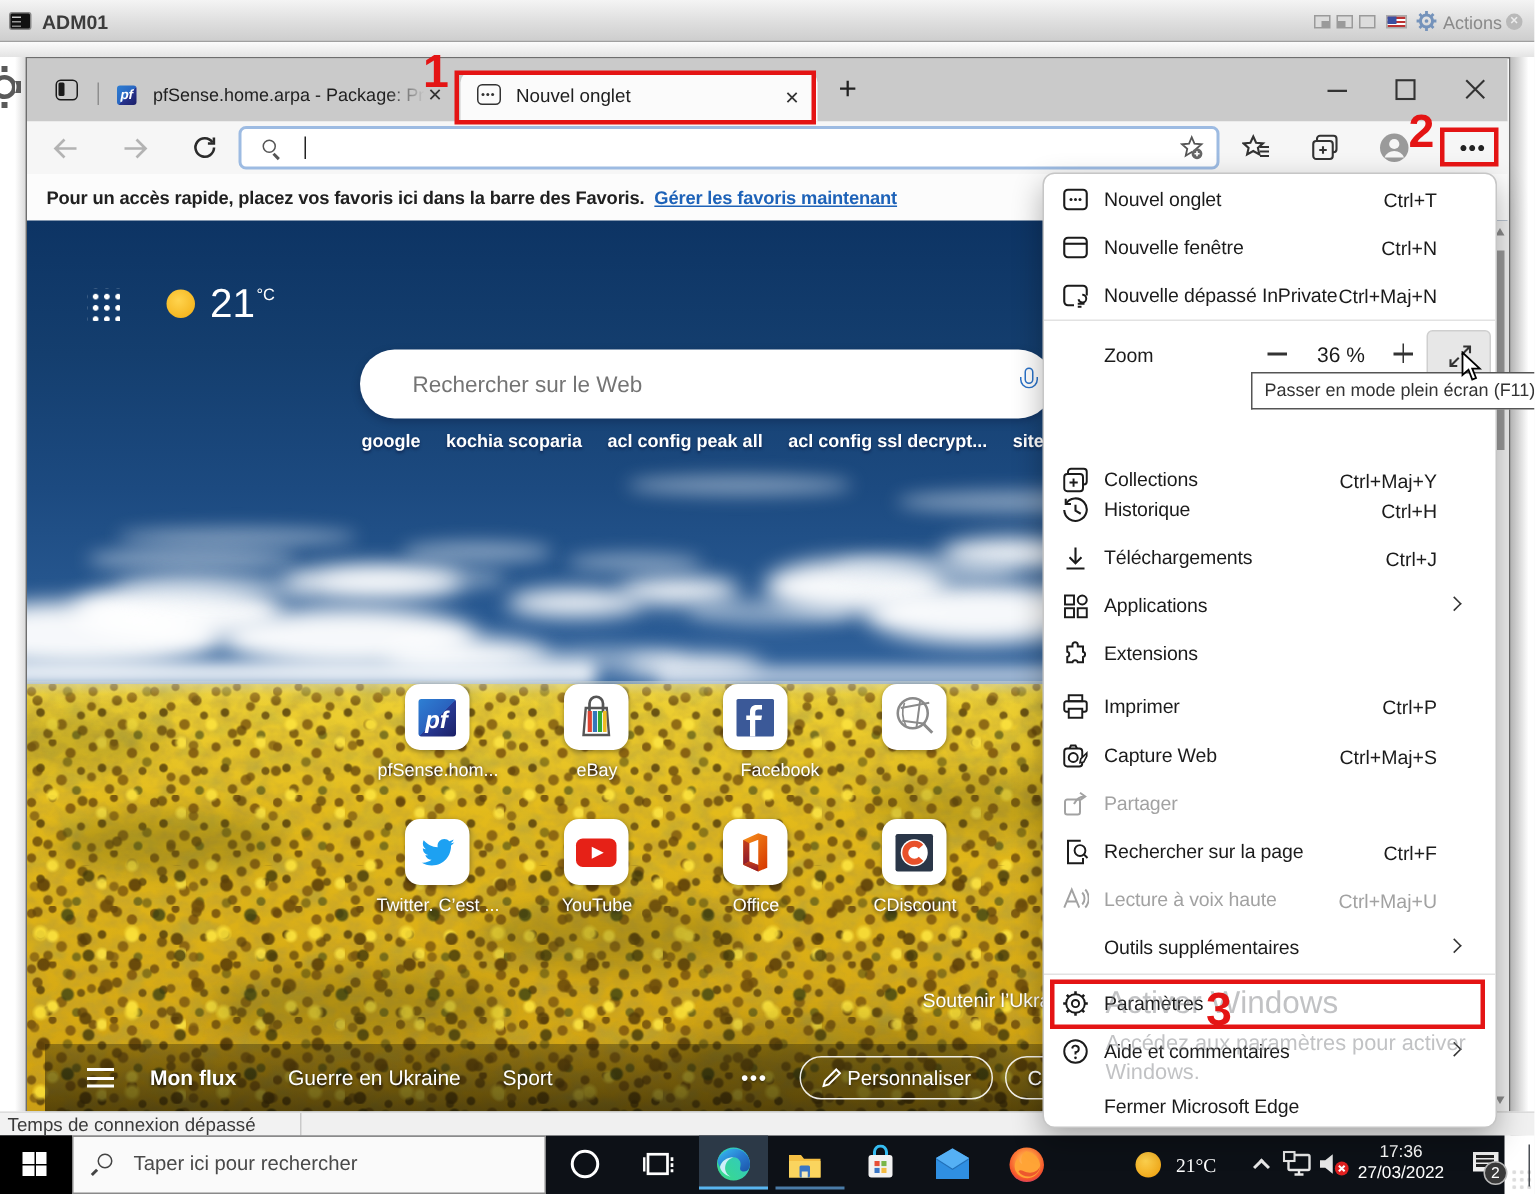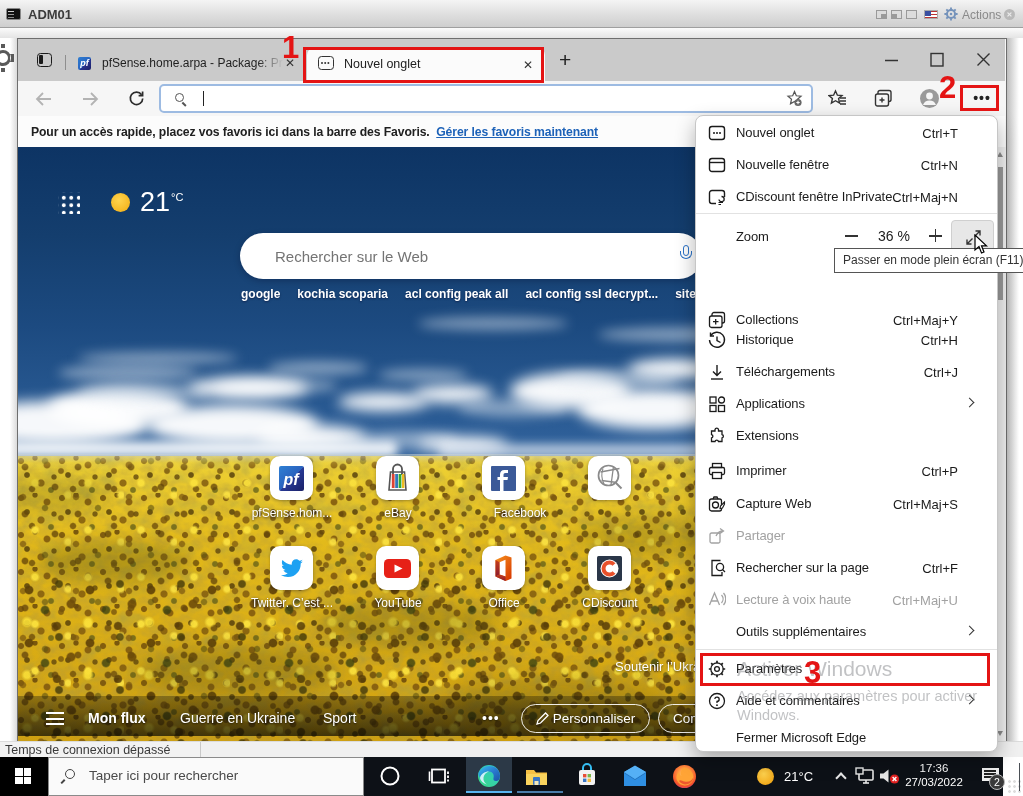--- a/index.html
+++ b/index.html
@@ -115,21 +115,21 @@
   #mic .arc { position:absolute; left:0; top:6px; width:12px; height:8px; border:1.5px solid #2a72c8; border-top:none; border-radius:0 0 7px 7px; }
 
   
   #qlinks { left:223px; top:140px; height:16px; color:#fff; font-size:12px; font-weight:bold; white-space:nowrap; display:flex; gap:17px; text-shadow:0 1px 2px rgba(0,0,40,0.5); }
 
   
   .tile { position:absolute; width:43px; height:44px; background:#fff; border-radius:10px; box-shadow:0 1px 3px rgba(0,0,20,0.3); }
   .tlabel { position:absolute; width:130px; text-align:center; color:#fff; font-size:12px; text-shadow:0 1px 3px rgba(0,0,30,0.85); white-space:nowrap; }
 
   
-  #bottomnav { left:0; top:549px; width:987px; height:40px; background:linear-gradient(rgba(28,24,6,0.34), rgba(12,11,3,0.72)); color:#fff; }
+  #bottomnav { left:12px; top:549px; width:987px; height:61px; background:linear-gradient(rgba(28,24,6,0.34), rgba(12,11,3,0.72)); color:#fff; }
   #burger { position:absolute; left:28px; top:16px; width:18px; height:13px; border-top:2px solid #fff; border-bottom:2px solid #fff; }
   #burger i { position:absolute; left:0; top:3.5px; width:18px; height:2px; background:#fff; }
   .navitem { position:absolute; top:14px; font-size:14px; color:#fff; text-shadow:0 1px 2px rgba(0,0,0,0.6); }
   .pillbtn { position:absolute; top:8px; height:29px; border:1px solid rgba(255,255,255,0.9); border-radius:15px; color:#fff; font-size:13.5px; line-height:27px; padding:0 14px; text-shadow:0 1px 2px rgba(0,0,0,0.5); }
   #soutenir { position:absolute; left:597px; top:512px; color:#fff; font-size:13px; text-shadow:0 1px 2px rgba(0,0,0,0.6); }
 
   
   #scroll { left:977px; top:108px; width:11px; height:594px; background:#efefef; }
   #scrollthumb { position:absolute; left:2px; top:20px; width:6px; height:133px; background:#999; }
   #scrollup { position:absolute; left:2px; top:5px; width:0; height:0; border-left:3.5px solid transparent; border-right:3.5px solid transparent; border-bottom:5px solid #8a8a8a; }
@@ -143,21 +143,21 @@
   #taskbar { left:0; top:757px; width:1003px; height:39px; background:#0d1117; }
   .tico { position:absolute; }
   #startbtn { position:absolute; left:0; top:0; width:48px; height:39px; background:#000; }
   .winlogo { position:absolute; left:15px; top:11px; width:16px; height:16px; }
   .winlogo i { position:absolute; background:#fff; width:7.5px; height:7.5px; }
   #tsearch { position:absolute; left:48px; top:0; width:316px; height:39px; background:#fafafa; border:1px solid #8a8a8a; }
   #tsearch .mag { position:absolute; left:16px; top:11px; width:10px; height:10px; border:1.7px solid #444; border-radius:50%; }
   #tsearch .mag i { position:absolute; left:-4px; top:9px; width:1.8px; height:5px; background:#444; transform:rotate(45deg); }
   #tsearch span { position:absolute; left:40px; top:10px; font-size:13.5px; color:#4a4a4a; }
   #traysun { position:absolute; left:757px; top:11px; width:17px; height:17px; border-radius:50%; background:radial-gradient(circle at 40% 35%,#ffd34f,#f0a81a 75%); }
-  #traytemp { position:absolute; left:784px; top:12px; font-size:13px; color:#fff; }
+  #traytemp { position:absolute; left:784px; top:12px; font-size:13px; color:#fff;font-family:Liberation Serif, serif; }
   #traychev { position:absolute; left:837px; top:17px; width:8px; height:8px; border-left:2px solid #e8e8e8; border-top:2px solid #e8e8e8; transform:rotate(45deg); }
   #clock { position:absolute; left:902px; top:4px; width:64px; text-align:center; color:#fff; font-size:11.5px; line-height:14px; }
   #notifico { position:absolute; left:982px; top:11px; width:17px; height:13px; background:#f0f0f0; }
   #notifico i { position:absolute; left:2px; top:2px; width:12px; height:1.6px; background:#222; box-shadow:0 3px 0 #222, 0 6px 0 #222; }
   #notifbadge { position:absolute; left:989px; top:17px; width:16px; height:16px; border-radius:50%; background:#3a3a3a; border:1px solid #bbb; color:#fff; font-size:10.5px; text-align:center; line-height:14px; }
   #grip { position:absolute; left:1007px; top:22px; width:14px; height:14px;
      background:radial-gradient(circle, #ddd 0 1.1px, transparent 1.6px); background-size:5px 5px; }
 
   
   #menu { left:695px; top:115px; width:303px; height:637px; background:#fff; border:1px solid #c6c6c6; border-radius:8px; box-shadow:0 8px 20px rgba(0,0,0,0.3); }
@@ -593,21 +593,21 @@
       </svg>
     <div class="mlabel">Nouvelle fenêtre</div>
       <div class="mshort">Ctrl+N</div>
   </div>
   <div class="mrow" style="top:65px;">
     <svg class="mico" viewBox="0 0 18 18">
         <path d="M16.5 9 L16.5 5 A2.5 2.5 0 0 0 14 2.5 L4 2.5 A2.5 2.5 0 0 0 1.5 5 L1.5 13 A2.5 2.5 0 0 0 4 15.5 L8 15.5" fill="none" stroke="#1b1b1b" stroke-width="1.4"></path>
         <path d="M11 11.5 A2.6 2.6 0 1 0 13.5 8.5" fill="none" stroke="#1b1b1b" stroke-width="1.3"></path>
         <path d="M10.5 14.5 L15 14.5 M10.5 16.5 L13 16.5" stroke="#1b1b1b" stroke-width="1.2"></path>
       </svg>
-    <div class="mlabel">CDiscount fenêtre InPrivate</div>
+    <div class="mlabel">Nouvelle dépassé InPrivate</div>
       <div class="mshort">Ctrl+Maj+N</div>
   </div>
   <div class="msep" style="top:97px;"></div>
   <div id="zoomrow">
     <div class="mlabel" style="top:9px;">Zoom</div>
     <div id="zminus"></div>
     <div id="zpct">36 %</div>
     <div id="zplus1"></div>
       <div id="zplus2"></div>
     <div id="fsbtn">

